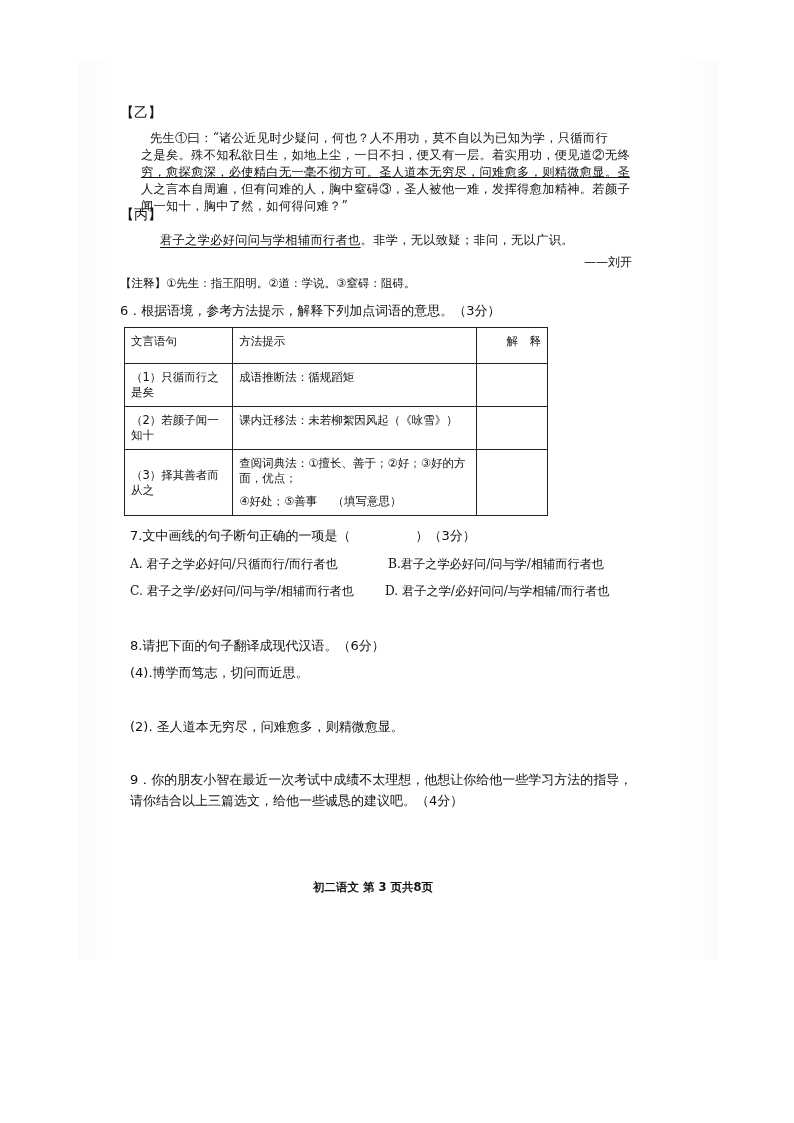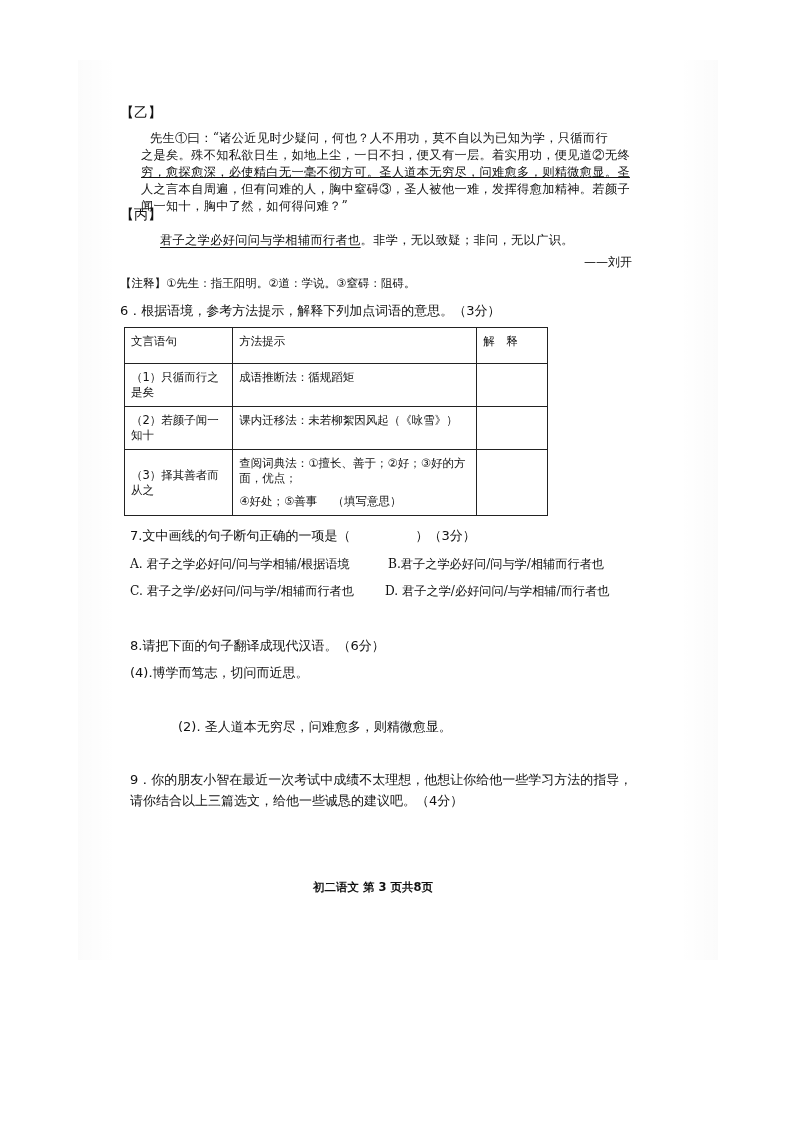--- a/index.html
+++ b/index.html
@@ -66,21 +66,21 @@
 <table class="q6">
   <tbody>
       <tr class="r0">
     <td class="col1">
           <div class="cell">文言语句</div>
         </td>
     <td class="col2">
           <div class="cell">方法提示</div>
         </td>
     <td class="col3">
-          <div class="cell" style="text-align:left;">解　释</div>
+          <div class="cell" style="text-align:right;">解　释</div>
         </td>
   </tr>
   <tr class="r1">
     <td>
           <div class="cell">（1）只循而行之是矣</div>
         </td>
     <td>
           <div class="cell">成语推断法：循规蹈矩</div>
         </td>
     <td>
@@ -107,25 +107,25 @@
       <div class="cell" style="padding-top:6px;">④好处；⑤善事　 （填写意思）</div>
     </td>
     <td>
           <div class="cell"></div>
         </td>
   </tr>
 </tbody>
   </table>
 
 <div class="abs q-title" style="left:130px; top:527px;">7.文中画线的句子断句正确的一项是（　　　　　）（3分）</div>
-<div class="abs opt serif" style="left:130px; top:556px;">A. 君子之学必好问/问与学相辅/根据语境</div>
+<div class="abs opt serif" style="left:130px; top:556px;">A. 君子之学必好问/只循而行/而行者也</div>
 <div class="abs opt serif" style="left:388px; top:556px;">B.君子之学必好问/问与学/相辅而行者也</div>
 <div class="abs opt serif" style="left:130px; top:583px;">C. 君子之学/必好问/问与学/相辅而行者也</div>
 <div class="abs opt serif" style="left:385px; top:583px;">D. 君子之学/必好问问/与学相辅/而行者也</div>
 
 <div class="abs q-title" style="left:130px; top:637px;">8.请把下面的句子翻译成现代汉语。（6分）</div>
 <div class="abs q-title" style="left:130px; top:664px;">(4).博学而笃志，切问而近思。</div>
-<div class="abs q-title" style="left:130px; top:718px;margin-left:48px;">(2). 圣人道本无穷尽，问难愈多，则精微愈显。</div>
+<div class="abs q-title" style="left:130px; top:718px;">(2). 圣人道本无穷尽，问难愈多，则精微愈显。</div>
 
 <div class="abs q-title" style="left:130px; top:771px;">9．你的朋友小智在最近一次考试中成绩不太理想，他想让你给他一些学习方法的指导，</div>
 <div class="abs q-title" style="left:130px; top:792px;">请你结合以上三篇选文，给他一些诚恳的建议吧。（4分）</div>
 
 <div class="abs footer" style="left:313px; top:880px;">初二语文  第 3 页共8页</div>
 
 </body></html>

